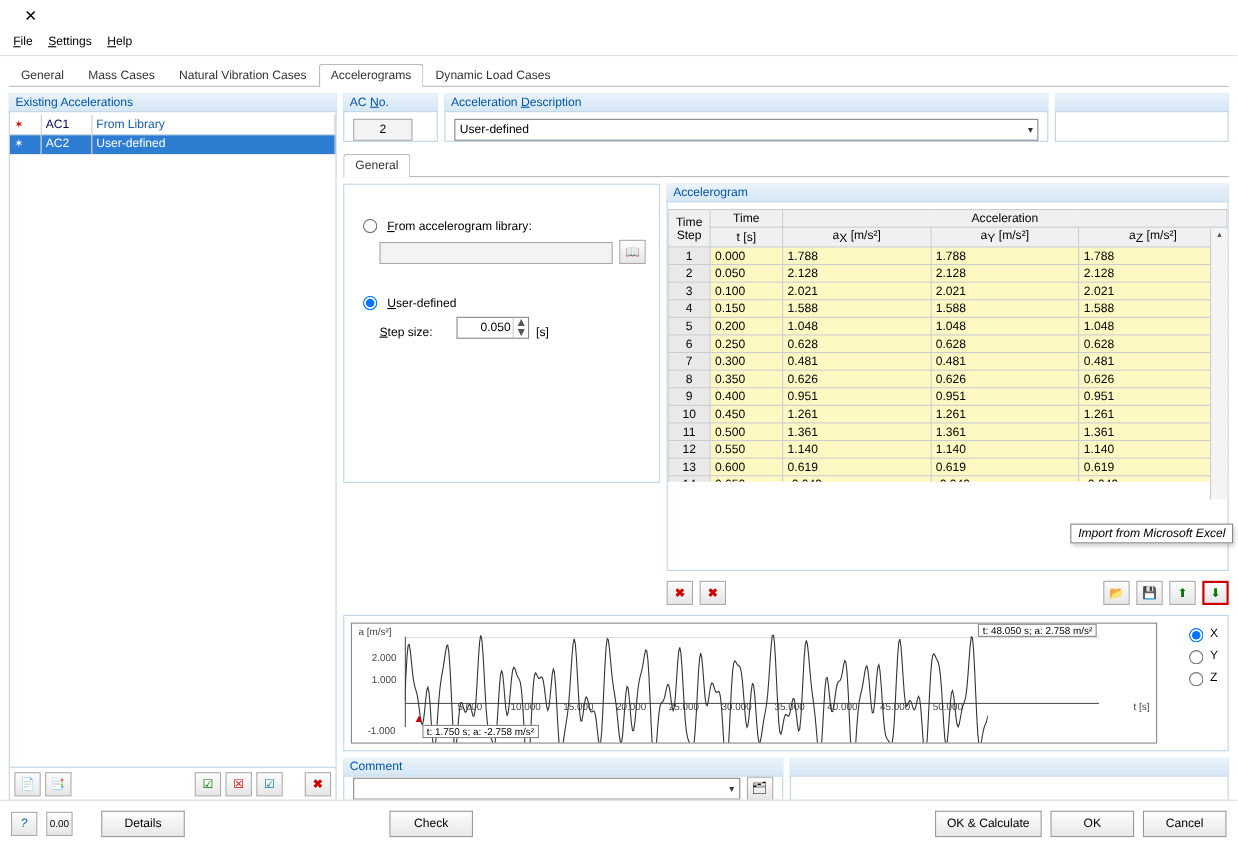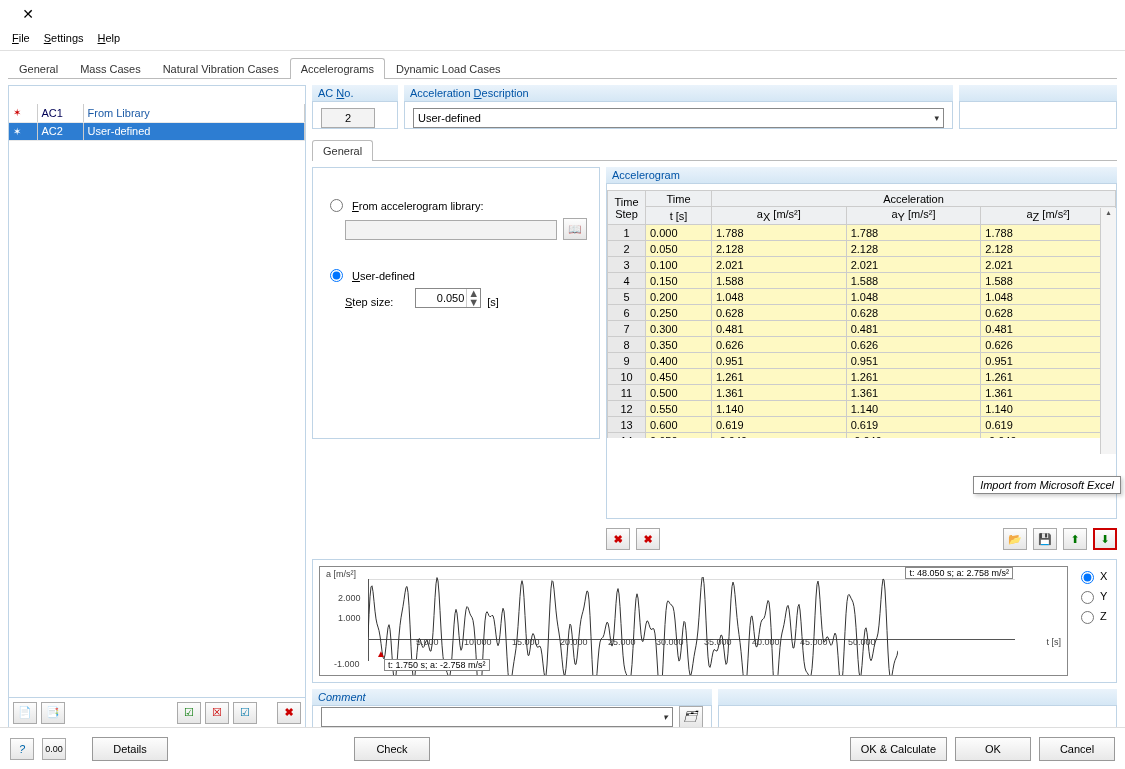--- a/index.html
+++ b/index.html
@@ -55,25 +55,25 @@
 .acgtable td.num { text-align: left; background: #fef9c3; }
 .acgtable td.step { background: #e9e9e9; text-align: center; }
 .acgtable thead th { background: #eef0f2; }
 .acg-scroll { position: absolute; top: 18px; right: 0; width: 16px; height: 246px; border-left: 1px solid #ccc; background: #f4f4f4; }
 .acg-scroll::before { content: "▴"; display: block; text-align: center; font-size: 8px; color: #555; }
 .belowtable { display: flex; height: 28px; align-items: center; gap: 6px; padding: 3px 0; }
 .belowtable .grow { flex: 1; }
 .tbtn.red { color: #c00; font-weight: bold; }
 .tbtn.green { color: #070; }
 .tbtn.highlight { border: 2px solid #c00; }
-.chartwrap { border: 1px solid #bfd4e6; height: 228px; padding: 6px; display: flex; gap: 8px; }
+.chartwrap { border: 1px solid #bfd4e6; height: 228px; padding: 6px; display: flex; gap: 24px; }
 .chartbox { border: 1px solid #888; flex: 1; position: relative; background: #fff; overflow: hidden; }
 .axisopts { width: 34px; padding-top: 2px; }
 .axisopts label { display: flex; align-items: center; gap: 3px; margin-bottom: 4px; }
-.commentrow { display: flex; gap: 6px; height: 39px; font-style: italic; }
+.commentrow { display: flex; gap: 6px; height: 39px; }
 .commentrow .groupbox { flex: 1; padding: 22px 8px 6px 8px; display: flex; gap: 6px; align-items: center; }
 .bottombar { position: absolute; bottom: 0; left: 0; right: 0; height: 42px; border-top: 1px solid #ddd; display: flex; align-items: center; padding: 0 10px; gap: 8px; background: #fff; }
 .bottombar .grow { flex: 1; }
 .btn { min-width: 76px; height: 24px; border: 1px solid #999; background: linear-gradient(#fdfdfd,#e8e8e8); padding: 0 10px; display: inline-flex; align-items: center; justify-content: center; cursor: default; }
 .tooltip { position: absolute; background: #fff; border: 1px solid #888; padding: 2px 6px; font-size: 11px; box-shadow: 2px 2px 4px rgba(0,0,0,0.2); z-index: 50; }
 .chartlabel { position: absolute; font-size: 9px; color: #000; background: #fff; border: 1px solid #888; padding: 0 3px; }
 .axtick { position: absolute; font-size: 9px; color: #444; }
 svg.wave { position: absolute; top: 10px; left: 48px; }
 .gridline { position:absolute; background:#ddd; }
 </style>
@@ -95,20 +95,21 @@
   <div class="tab">General</div>
   <div class="tab">Mass Cases</div>
   <div class="tab">Natural Vibration Cases</div>
   <div class="tab active">Accelerograms</div>
   <div class="tab">Dynamic Load Cases</div>
 </div>
 
 <div class="main">
   <div class="leftcol">
     <div class="groupbox">
+      <div class="gtitle">Existing Accelerations</div>
       <div class="acclist">
         <table>
           <tbody>
               <tr>
                 <td class="ic">✶</td>
                 <td>AC1</td>
                 <td style="color:#1b5aa6">From Library</td>
               </tr>
           <tr class="sel">
                 <td class="ic" style="background:#2d7dd2;color:#fff">✶</td>

